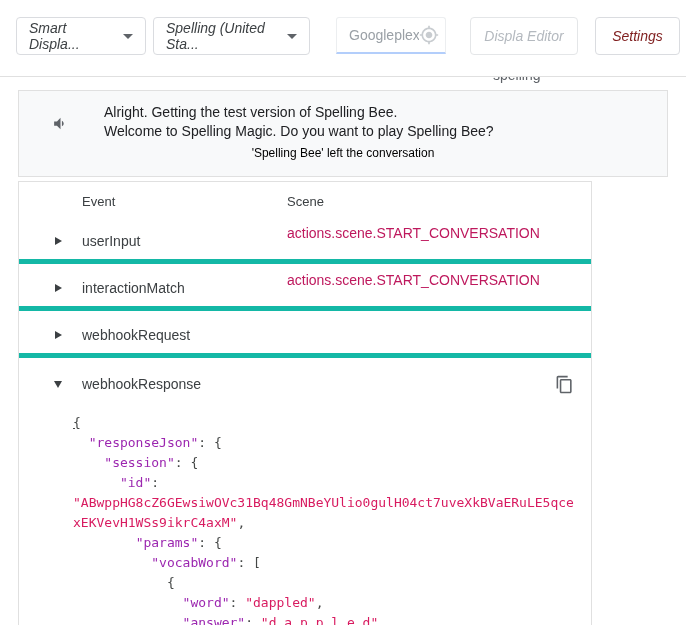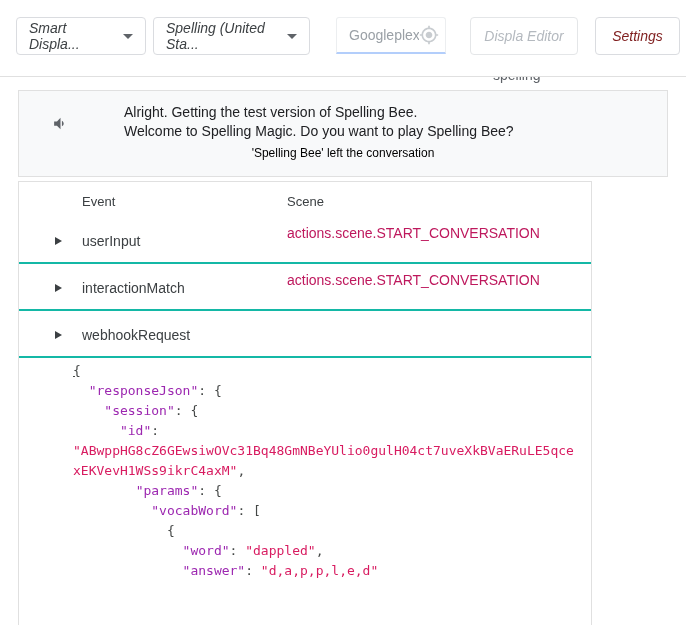--- a/index.html
+++ b/index.html
@@ -45,34 +45,34 @@
   
   .clip-strip { position: absolute; top: 77px; left: 19px; width: 648px; height: 13px; overflow: hidden; }
   .clip-strip span { position: absolute; top: -10px; left: 474px; font-size: 14px; color: #5f6368; }
 
   
   .response-panel {
     position: absolute; top: 90px; left: 18px; width: 650px; height: 87px;
     background: #f8f9fa; border: 1px solid #e0e0e0;
   }
   .speaker { position: absolute; left: 33px; top: 24px; width: 17px; height: 17px; }
-  .messages { position: absolute; left: 85px; top: 12px; font-size: 14px; line-height: 19px; color: #202124; margin-left: 20px; }
+  .messages { position: absolute; left: 85px; top: 12px; font-size: 14px; line-height: 19px; color: #202124; }
   .status-note { position: absolute; top: 55px; left: 0; width: 100%; text-align: center; font-size: 12px; color: #000000; }
 
   
   .event-table {
     position: absolute; top: 181px; left: 18px; width: 574px; height: 444px;
     background: #fff; border: 1px solid #e0e0e0; border-bottom: none; overflow: hidden;
   }
   .thead { height: 35px; position: relative; }
   .th { position: absolute; top: 12px; font-size: 13px; font-weight: 500; color: #3c4043; }
   .th-event { left: 63px; }
   .th-scene { left: 268px; }
 
-  .erow { position: relative; height: 47px; border-bottom: 2px solid #14b8a6; }
+  .erow { position: relative; height: 47px; border-bottom: 5px solid #14b8a6; }
   .erow-header { position: relative; height: 52px; border-bottom: none; }
   .ecell-event { position: absolute; left: 63px; top: 16px; font-size: 14px; color: #3c4043; }
   .ecell-scene { position: absolute; left: 268px; top: 8px; font-size: 14px; color: #be185d; }
   .expander {
     position: absolute; left: 26px; top: 11px; width: 26px; height: 26px;
     background: none; border: none; cursor: pointer;
     display: flex; align-items: center; justify-content: center;
   }
   .tri-right { width: 0; height: 0; border-top: 4.5px solid transparent; border-bottom: 4.5px solid transparent; border-left: 7px solid #3c4043; }
   .tri-down  { width: 0; height: 0; border-left: 4.5px solid transparent; border-right: 4.5px solid transparent; border-top: 7px solid #3c4043; }
@@ -165,15 +165,28 @@
   </div>
 
   <div class="erow">
     <button class="expander">
         <span class="tri-right"></span>
       </button>
     <span class="ecell-event">webhookRequest</span>
     <span class="ecell-scene"></span>
   </div>
 
+  <div class="erow erow-header">
+    <button class="expander" style="top:13px;">
+        <span class="tri-down"></span>
+      </button>
+    <span class="ecell-event" style="top:18px;">webhookResponse</span>
+    <button class="copy-btn">
+      <span style="display:flex;">
+        <svg width="19" height="19" viewBox="0 0 24 24">
+          <path fill="#5f6368" d="M16 1H4c-1.1 0-2 .9-2 2v14h2V3h12V1zm3 4H8c-1.1 0-2 .9-2 2v14c0 1.1.9 2 2 2h11c1.1 0 2-.9 2-2V7c0-1.1-.9-2-2-2zm0 16H8V7h11v14z"></path>
+        </svg>
+      </span>
+    </button>
+  </div>
 
   <div class="json-viewer"><div><span class="tok-punc underlined">{</span></div><div>  <span class="tok-key">"responseJson"</span><span class="tok-punc">: {</span></div><div>    <span class="tok-key">"session"</span><span class="tok-punc">: {</span></div><div>      <span class="tok-key">"id"</span><span class="tok-punc">:</span></div><div><span class="tok-str">"ABwppHG8cZ6GEwsiwOVc31Bq48GmNBeYUlio0gulH04ct7uveXkBVaERuLE5qce</span></div><div><span class="tok-str">xEKVevH1WSs9ikrC4axM"</span><span class="tok-punc">,</span></div><div>        <span class="tok-key">"params"</span><span class="tok-punc">: {</span></div><div>          <span class="tok-key">"vocabWord"</span><span class="tok-punc">: [</span></div><div>            <span class="tok-punc">{</span></div><div>              <span class="tok-key">"word"</span><span class="tok-punc">: </span><span class="tok-str">"dappled"</span><span class="tok-punc">,</span></div><div>              <span class="tok-key">"answer"</span><span class="tok-punc">: </span><span class="tok-str">"d,a,p,p,l,e,d"</span></div></div>
 </div>
 
 </body></html>

